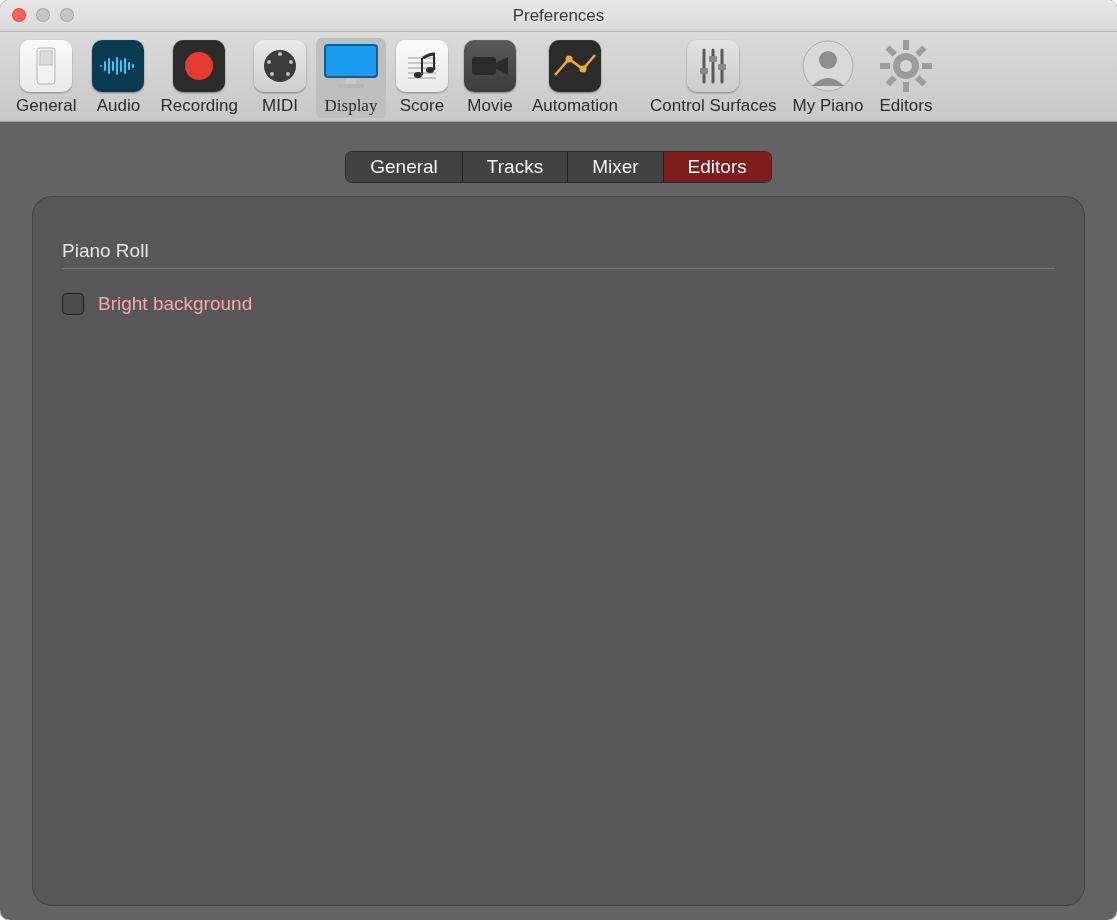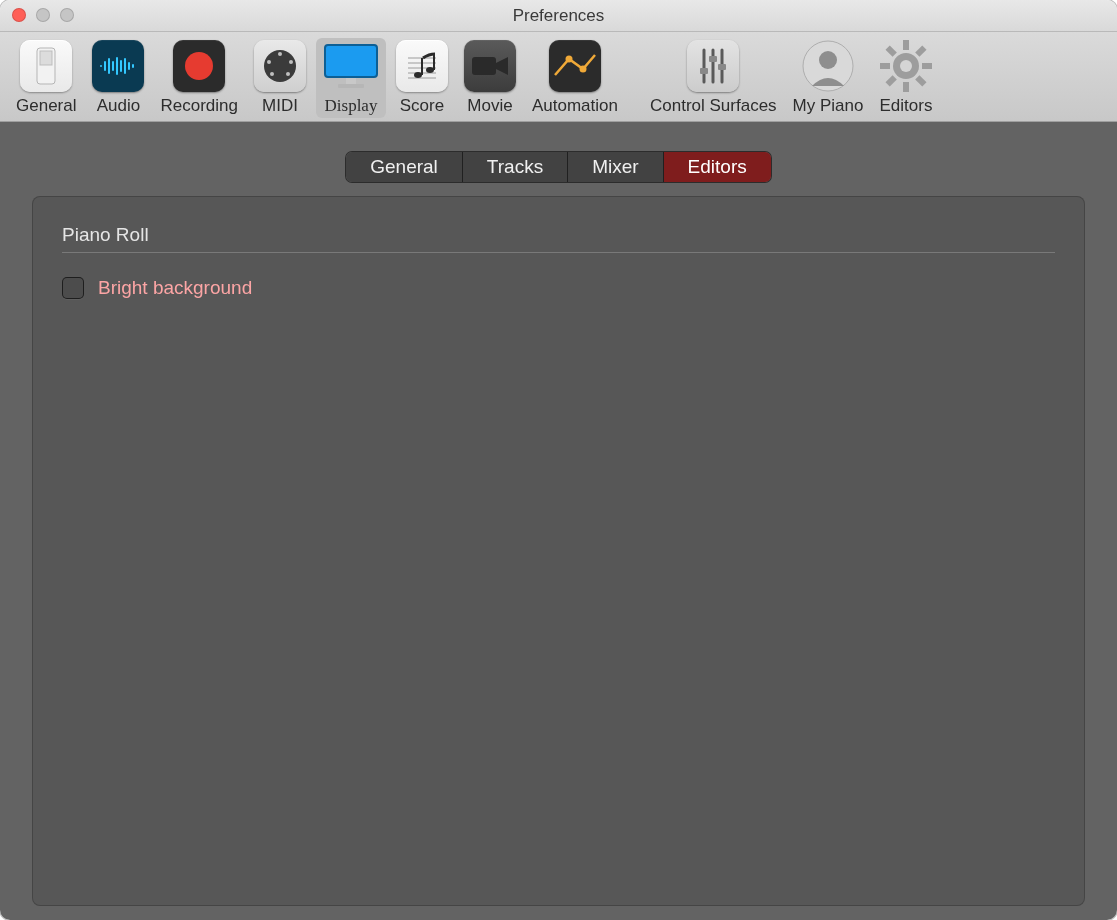--- a/index.html
+++ b/index.html
@@ -104,23 +104,23 @@
     cursor: default;
   }
   .seg:last-child { border-right: none; }
   .seg.active {
     background: #7f1d1d;
     color: #ffffff;
   }
   .panel {
     margin: 14px 32px 30px 32px;
     background: #575757;
-    border-radius: 8px;
+    border-radius: 20px;
     height: 710px;
-    padding: 28px 30px;
+    padding: 44px 30px;
     box-shadow: inset 0 0 0 1px rgba(0,0,0,.2);
   }
   .section-title {
     color: #e5e5e5;
     font-size: 19px;
     padding-bottom: 6px;
     border-bottom: 1px solid #797979;
   }
   .option-row {
     display: flex; align-items: center;

